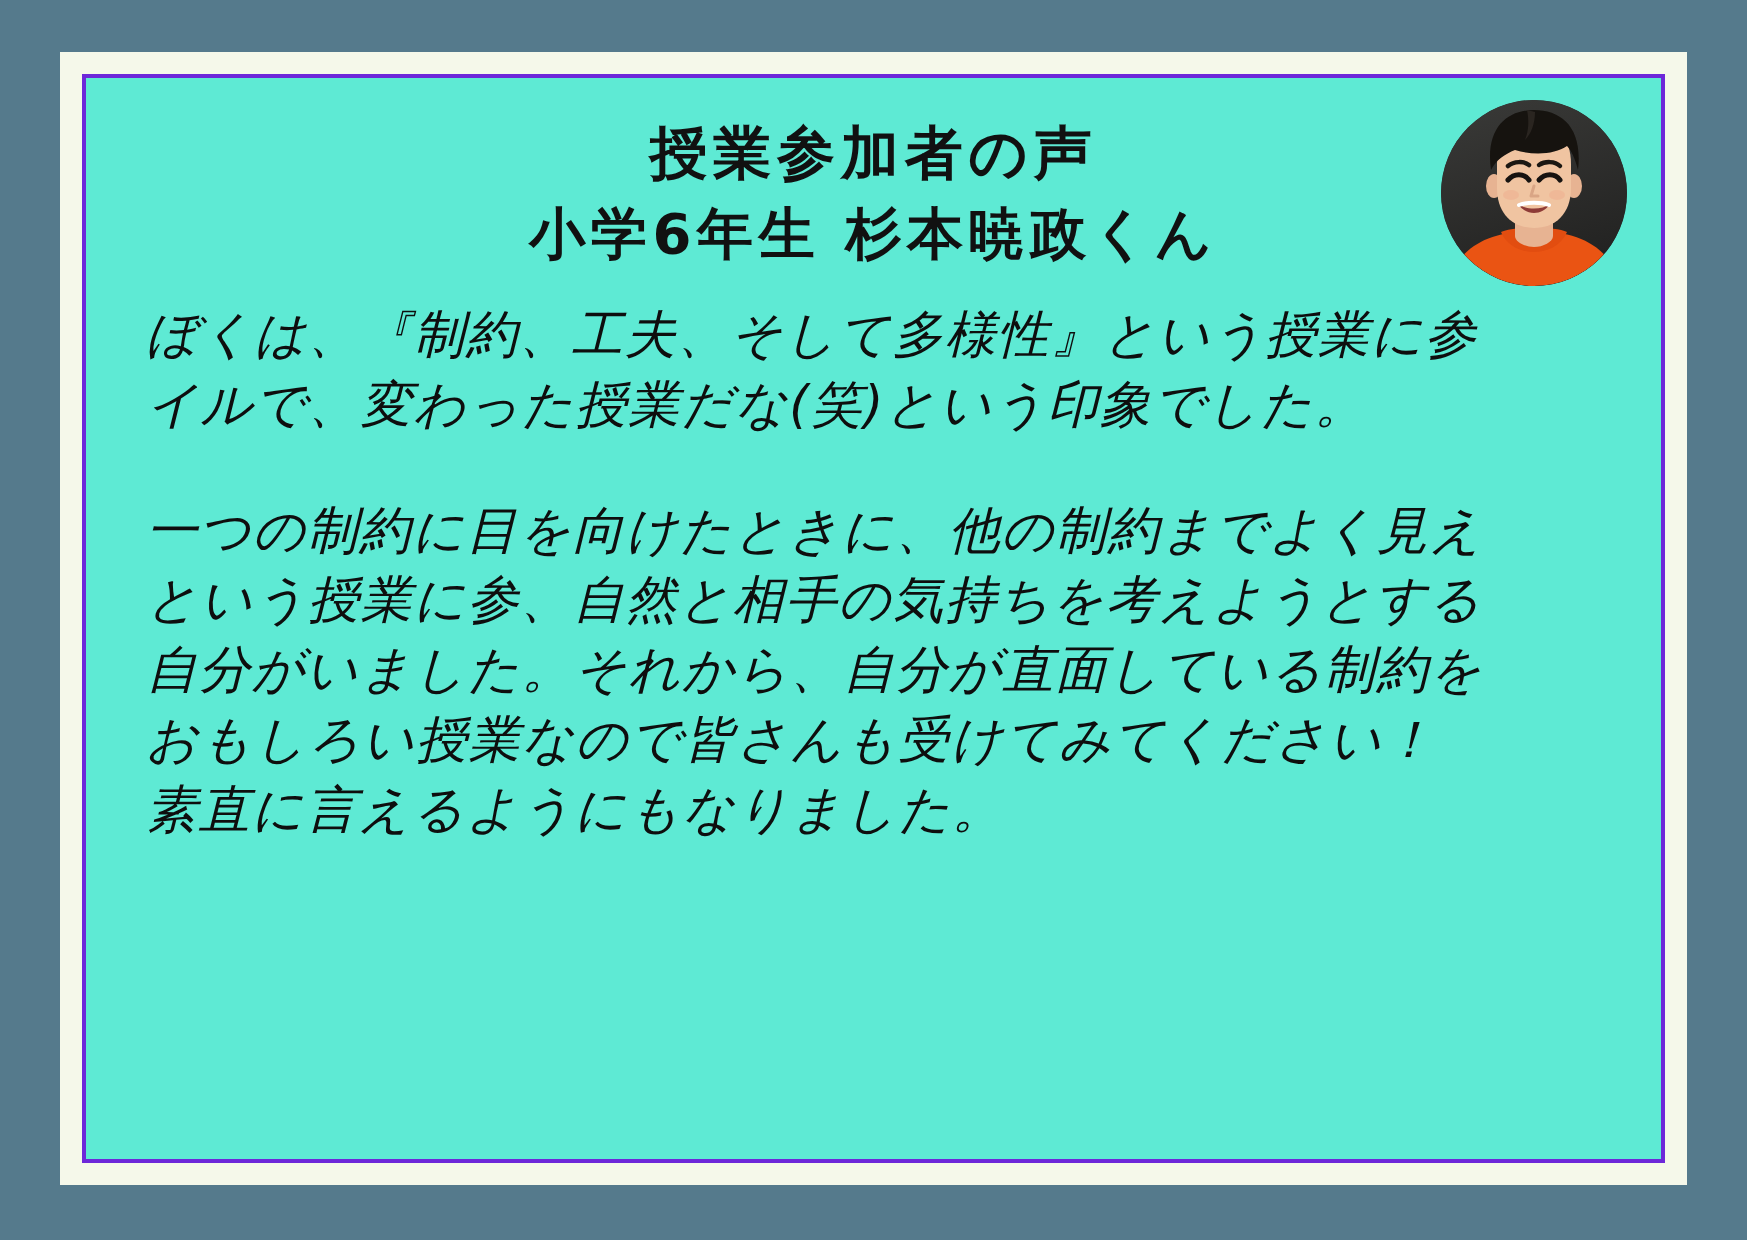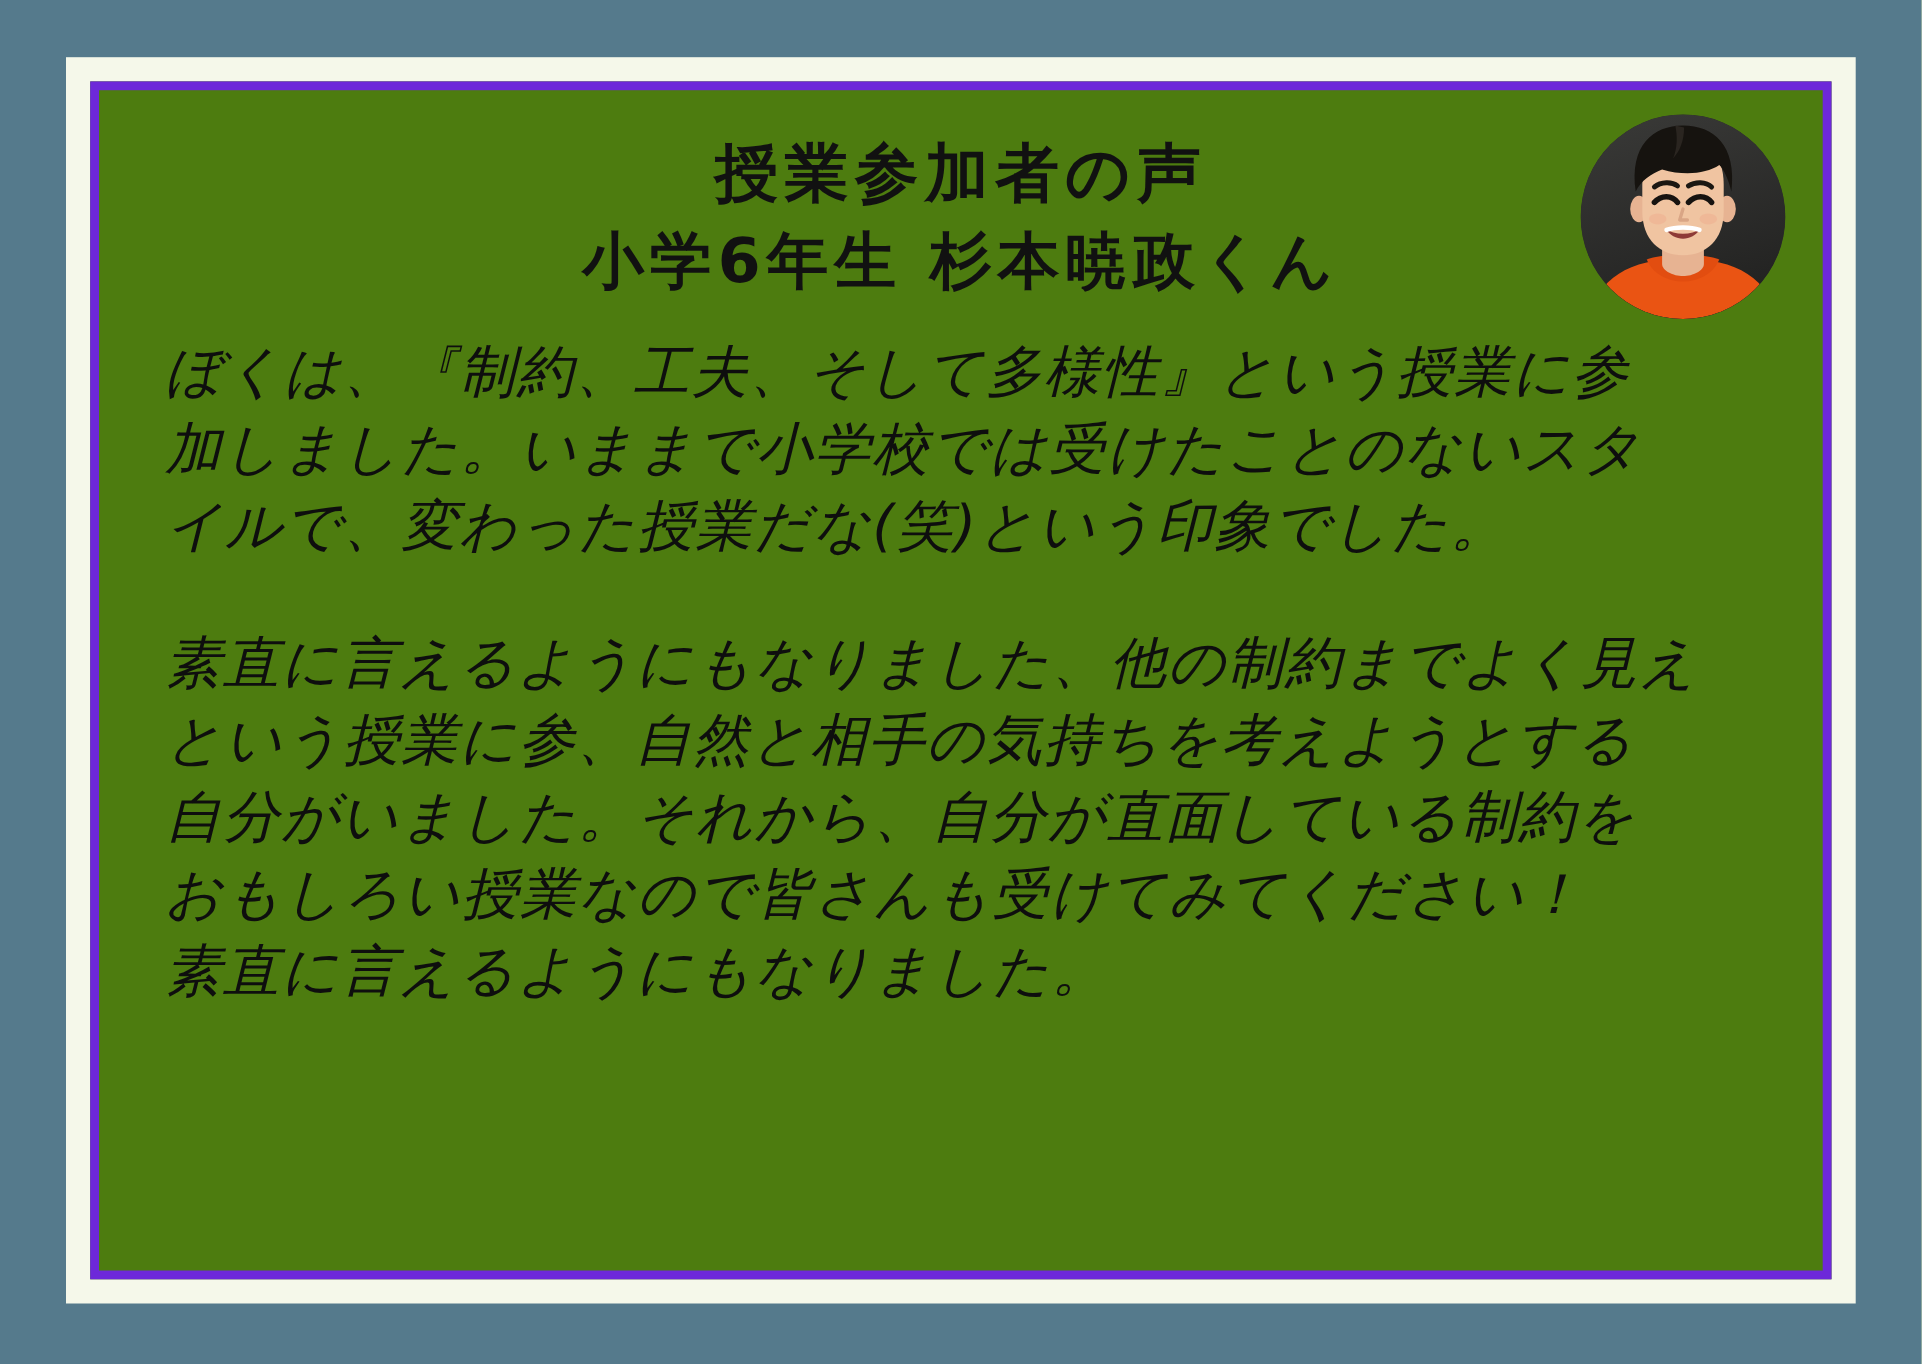--- a/index.html
+++ b/index.html
@@ -27,22 +27,22 @@
     position: relative;
     width: 100%;
     height: 100%;
     background: #f5f8ea;
     padding: 22px;
   }
   .card-inner {
     position: relative;
     width: 100%;
     height: 100%;
-    border: 8px solid #6d28d9;
-    background: #4d7c0f;
+    border: 4px solid #6d28d9;
+    background: #5eead4;
     padding: 26px 48px 20px 48px;
     overflow: hidden;
   }
 
   
   .header {
     position: relative;
     text-align: center;
     padding-top: 8px;
   }
@@ -140,25 +140,24 @@
               <ellipse cx="70" cy="95" rx="8" ry="5" fill="#eeae8f" opacity="0.55"></ellipse>
               <ellipse cx="116" cy="95" rx="8" ry="5" fill="#eeae8f" opacity="0.55"></ellipse>
             </g>
           </svg>
         </div>
       </div>
 
       <div class="body-text">
         <div class="para">
           <span class="tline">ぼくは、『制約、工夫、そして多様性』という授業に参</span>
-          <span class="tline">加しました。いままで小学校では受けたことのないスタ</span>
           <span class="tline">イルで、変わった授業だな(笑)という印象でした。</span>
         </div>
         <div class="para">
-          <span class="tline">素直に言えるようにもなりました、他の制約までよく見え</span>
+          <span class="tline">一つの制約に目を向けたときに、他の制約までよく見え</span>
           <span class="tline">という授業に参、自然と相手の気持ちを考えようとする</span>
           <span class="tline">自分がいました。それから、自分が直面している制約を</span>
           <span class="tline">おもしろい授業なので皆さんも受けてみてください！</span>
           <span class="tline">素直に言えるようにもなりました。</span>
         </div>
       </div>
 
     </div>
   </div>
 </div>

